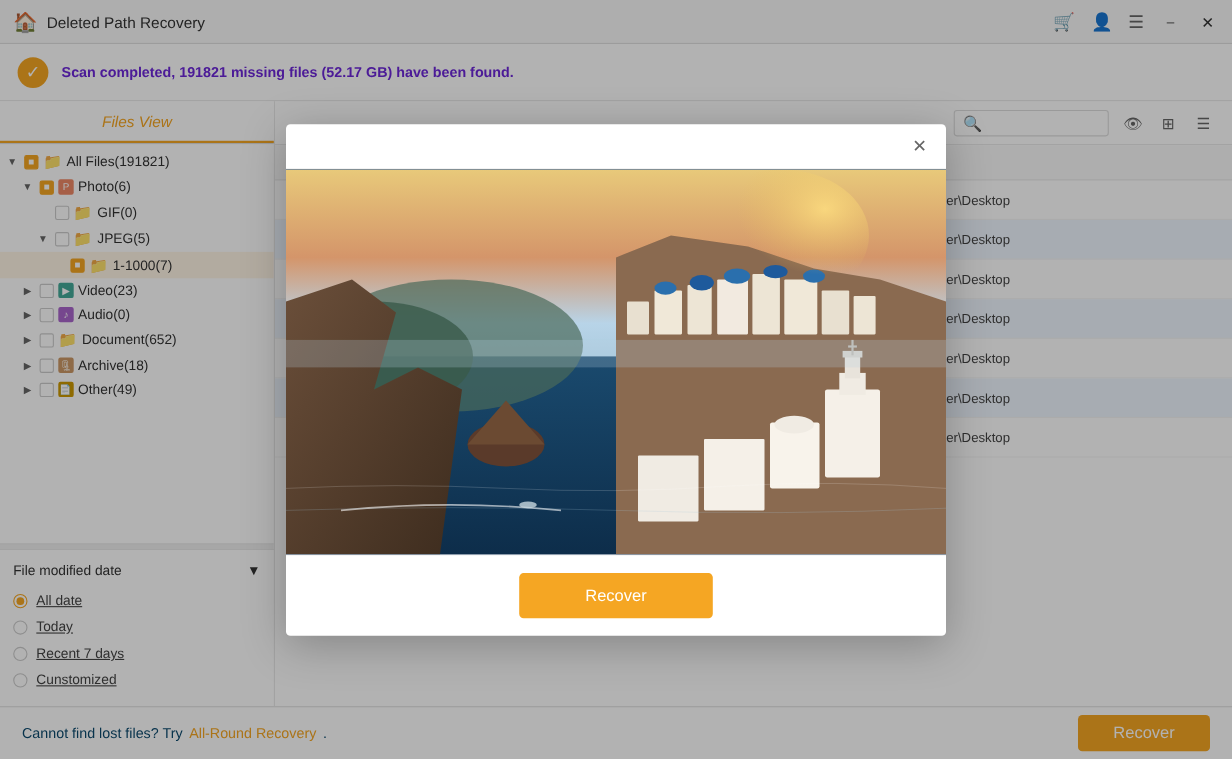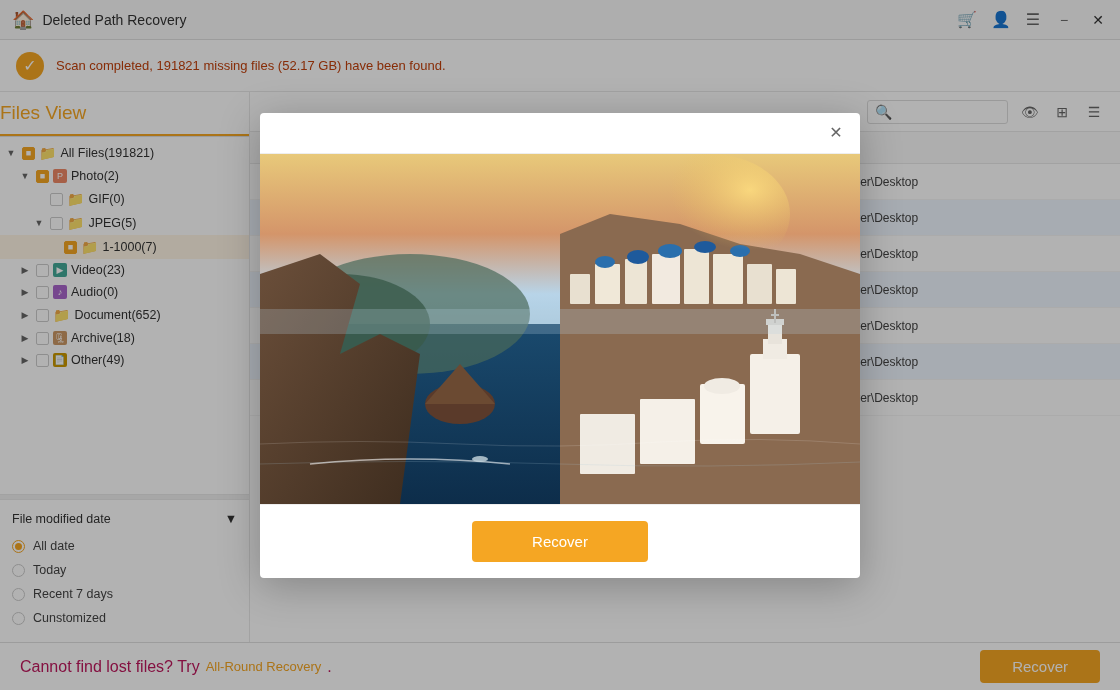--- a/index.html
+++ b/index.html
@@ -72,21 +72,22 @@
       border-radius: 50%;
       display: flex;
       align-items: center;
       justify-content: center;
       color: #fff;
       font-size: 16px;
       flex-shrink: 0;
     }
     .scan-text {
       font-size: 13px;
-      color: #c2410c;
+      color: #6d28d9;
+      font-weight: bold;
     }
 
     
     .main {
       display: flex;
       height: calc(690px - 40px - 52px - 48px);
     }
 
     
     .sidebar {
@@ -99,26 +100,27 @@
     }
 
     
     .tab-row {
       display: flex;
       border-bottom: 1px solid #e0e0e0;
       background: #fff;
     }
     .tab {
       flex: 1;
-      text-align: left;
+      text-align: center;
       padding: 10px 0;
-      font-size: 19px;
+      font-size: 14px;
       cursor: pointer;
       color: #666;
       border-bottom: 2px solid transparent;
+      font-style: italic;
     }
     .tab.active {
       color: #f5a623;
       border-bottom: 2px solid #f5a623;
       font-weight: 500;
     }
 
     .sidebar-tree {
       flex: 1;
       overflow-y: auto;
@@ -214,20 +216,21 @@
       padding: 4px 0;
     }
     .radio-item {
       display: flex;
       align-items: center;
       gap: 8px;
       padding: 5px 0;
       font-size: 12.5px;
       color: #444;
       cursor: pointer;
+      text-decoration: underline;
     }
     .radio-circle {
       width: 13px;
       height: 13px;
       border-radius: 50%;
       border: 1px solid #ccc;
       background: #fff;
       flex-shrink: 0;
       display: flex;
       align-items: center;
@@ -345,22 +348,22 @@
       right: 0;
       height: 48px;
       background: #fff;
       border-top: 1px solid #e0e0e0;
       display: flex;
       align-items: center;
       padding: 0 20px;
       gap: 6px;
     }
     .bottom-text {
-      font-size: 16px;
-      color: #be185d;
+      font-size: 13px;
+      color: #0c4a6e;
     }
     .link-text {
       color: #f5a623;
       text-decoration: none;
       font-size: 13px;
     }
     .recover-btn-main {
       margin-left: auto;
       background: #f5a623;
       color: #fff;
@@ -479,21 +482,21 @@
         <span class="expand-btn">▼</span>
         <div class="checkbox partial">■</div>
         <span class="folder-icon orange">📁</span>
         <span>All Files(191821)</span>
       </div>
 
       <div class="tree-item indent1">
         <span class="expand-btn">▼</span>
         <div class="checkbox partial">■</div>
         <span class="file-type-icon photo">P</span>
-        <span>Photo(2)</span>
+        <span>Photo(6)</span>
       </div>
 
       <div class="tree-item indent2">
         <span class="expand-btn"></span>
         <div class="checkbox"></div>
         <span class="folder-icon gray">📁</span>
         <span>GIF(0)</span>
       </div>
 
       <div class="tree-item indent2">

